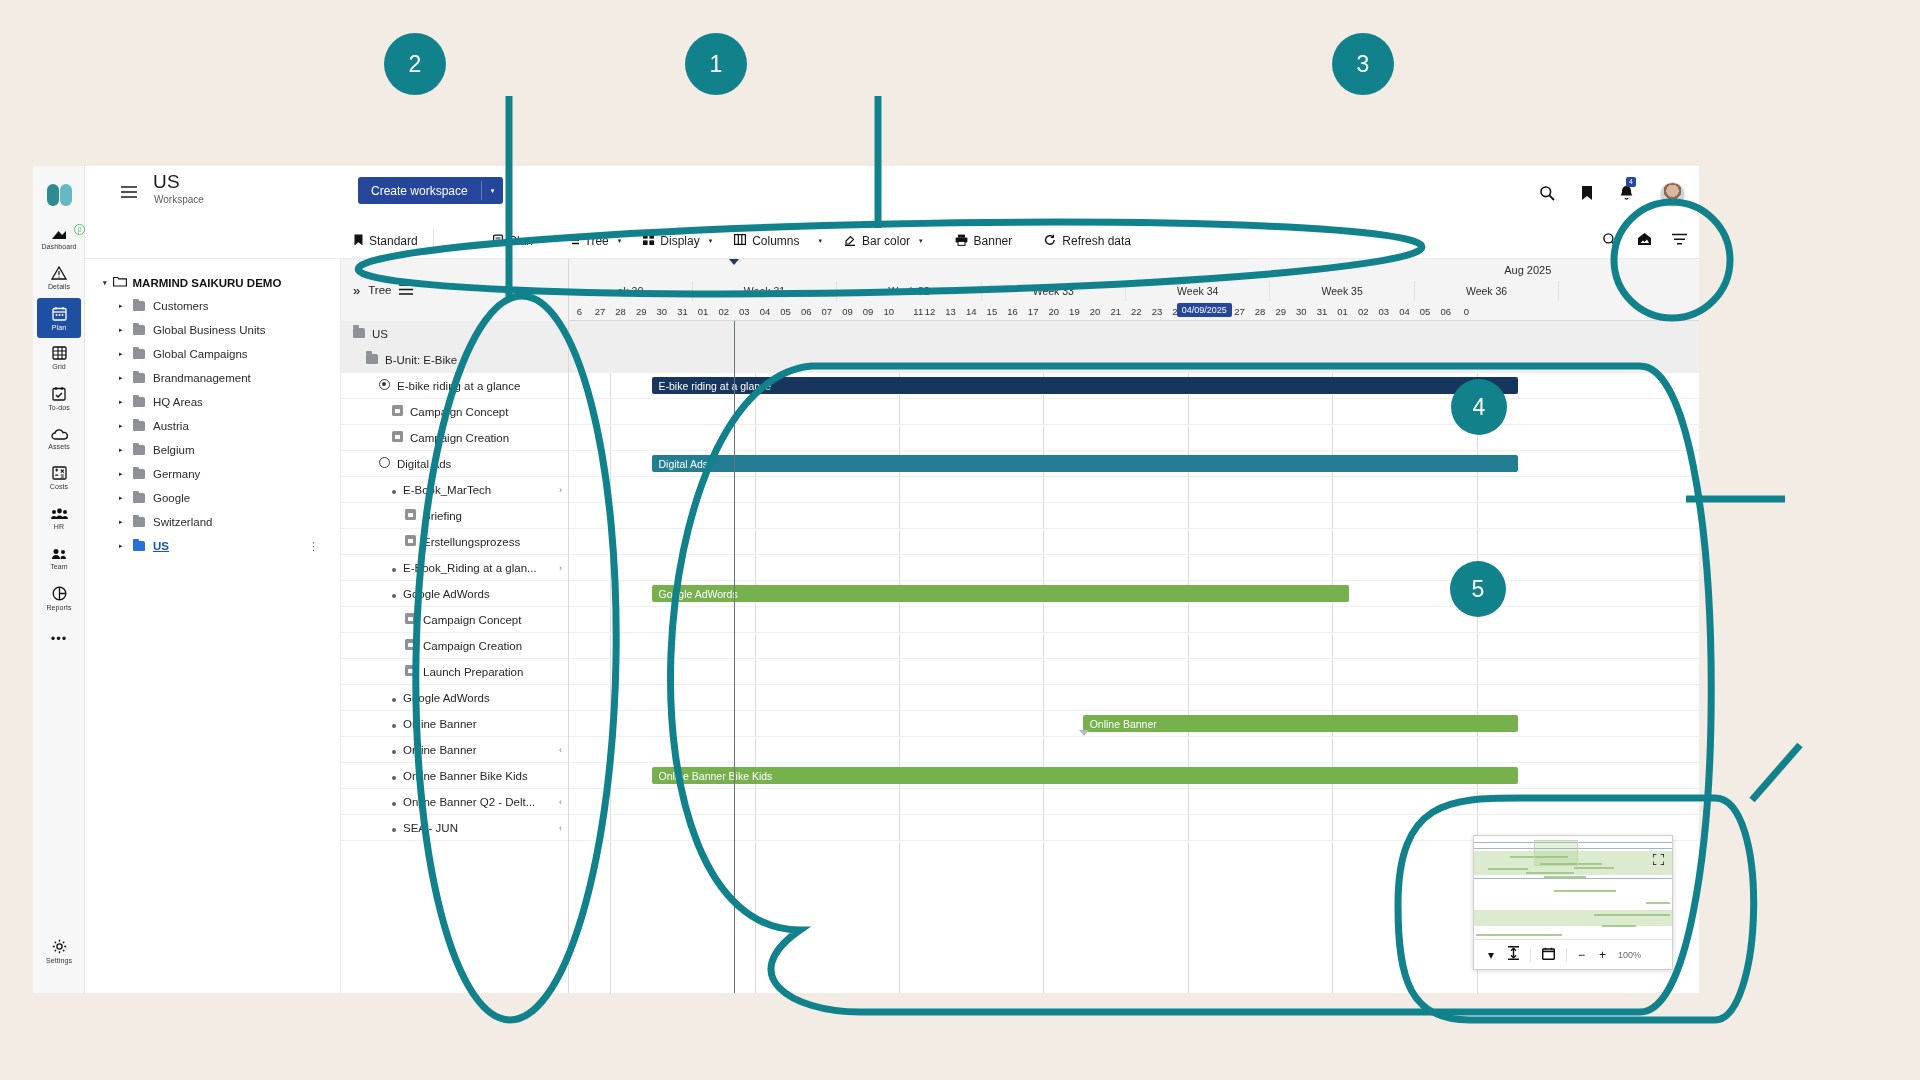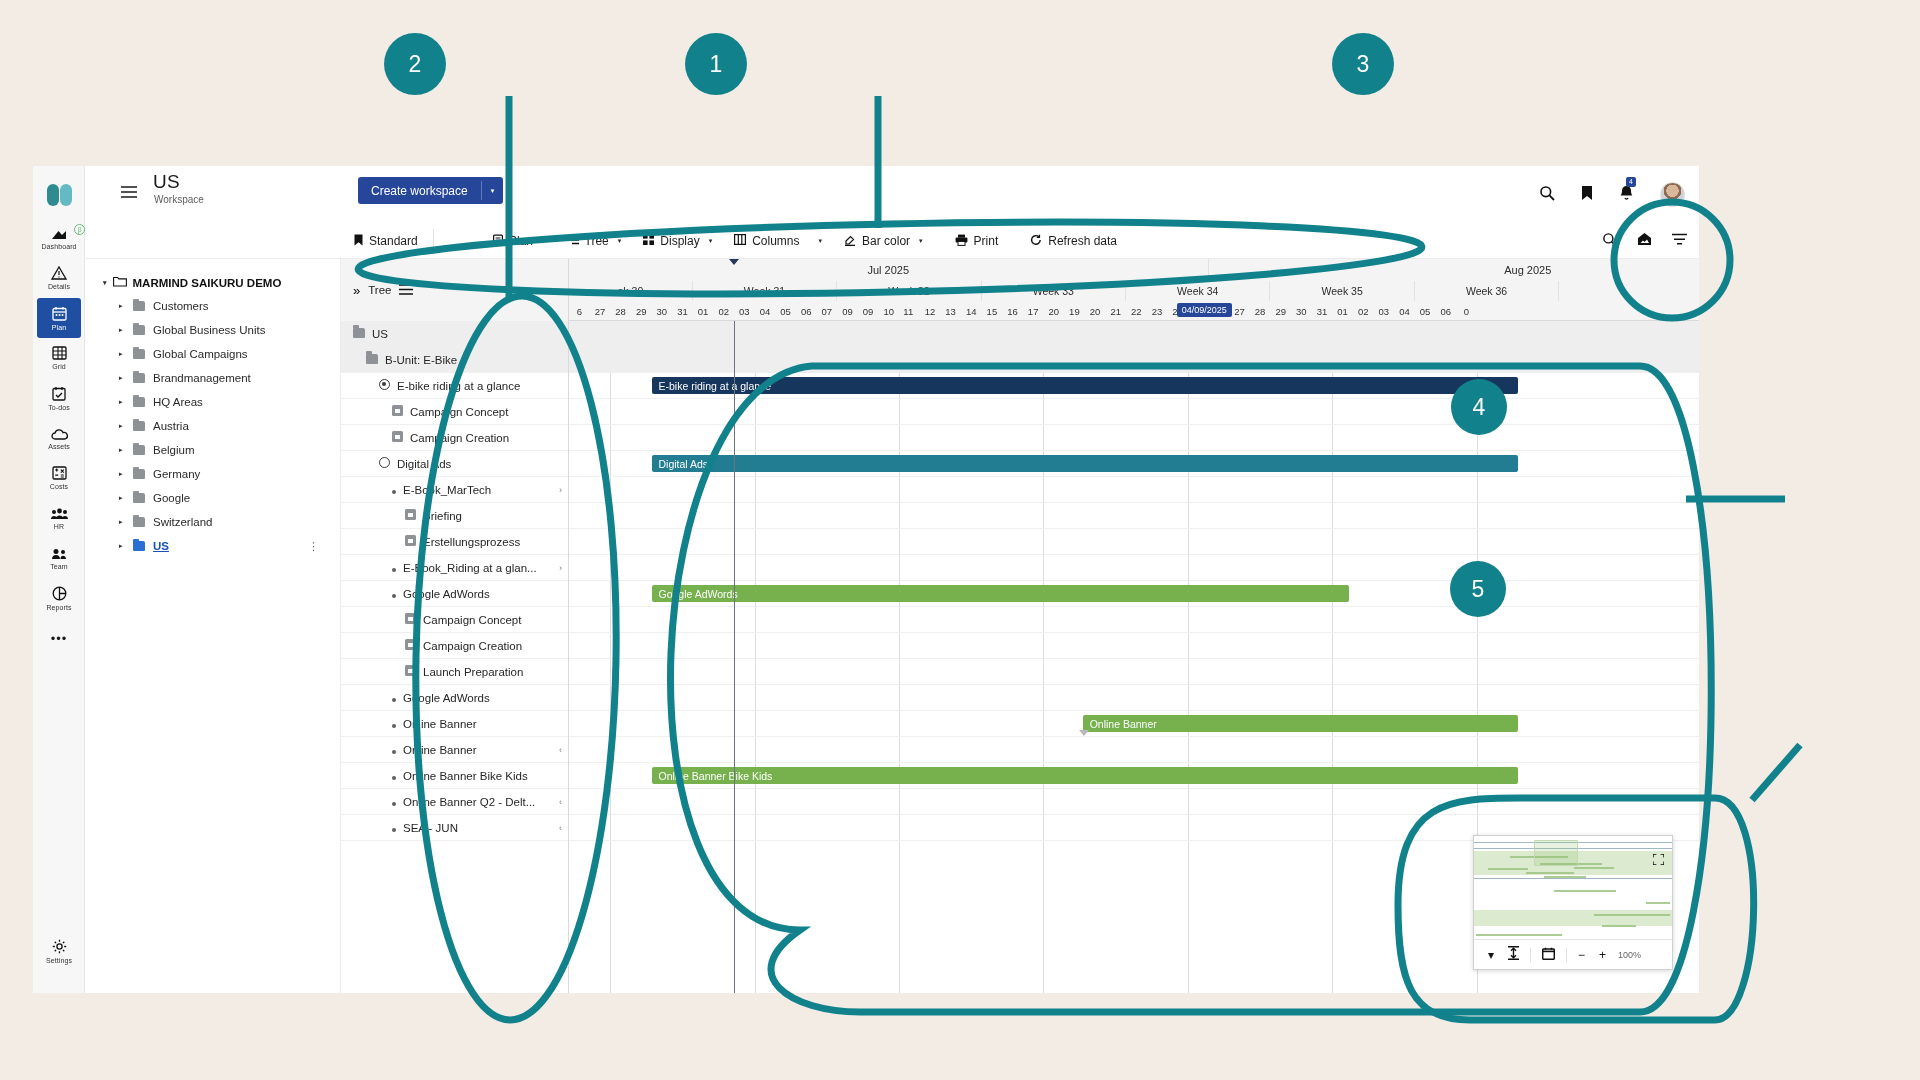--- a/index.html
+++ b/index.html
@@ -380,21 +380,21 @@
         <span class="car">▾</span>
       </div>
       <div class="tb-item" style="margin-left:10px">
         <span class="ic">
           <svg width="13" height="12" viewBox="0 0 13 12">
               <rect x="3" y=".6" width="7" height="3" fill="#111"></rect>
               <rect x=".6" y="3.6" width="11.8" height="5" rx="1" fill="#111"></rect>
               <rect x="3" y="7.4" width="7" height="4" fill="#fff" stroke="#111" stroke-width="1"></rect>
             </svg>
         </span>
-        <span>Print</span>
+        <span>Banner</span>
       </div>
       <div class="tb-item" style="margin-left:10px">
         <span class="ic">
           <svg width="12" height="12" viewBox="0 0 12 12">
               <path d="M10.2 6a4.3 4.3 0 11-1.4-3.2" fill="none" stroke="#111" stroke-width="1.4"></path>
               <path d="M9.4.8v2.6H6.8" fill="none" stroke="#111" stroke-width="1.4"></path>
             </svg>
         </span>
         <span>Refresh data</span>
       </div>
@@ -496,21 +496,20 @@
       <div class="g-tree-h">
         <span style="font-size:13px;">»</span>
         <span class="lbl">Tree</span>
         <span>
           <svg width="14" height="11" viewBox="0 0 14 11">
               <path d="M0 1h14M0 5.5h14M0 10h14" stroke="#111" stroke-width="1.6"></path>
             </svg>
         </span>
       </div>
       <div class="g-month-row" id="g-months">
-          <div class="g-month" style="left: 0px; width: 639.53px;">Jul 2025</div>
           <div class="g-month" style="left: 639.53px; width: 639.53px;">Aug 2025</div>
         </div>
       <div class="g-week-row" id="g-weeks">
           <div class="g-week" style="left: 0px; width: 123.78px;">ek 30</div>
           <div class="g-week" style="left: 123.78px; width: 144.41px;">Week 31</div>
           <div class="g-week" style="left: 268.19px; width: 144.41px;">Week 32</div>
           <div class="g-week" style="left: 412.6px; width: 144.41px;">Week 33</div>
           <div class="g-week" style="left: 557.01px; width: 144.41px;">Week 34</div>
           <div class="g-week" style="left: 701.42px; width: 144.41px;">Week 35</div>
           <div class="g-week" style="left: 845.83px; width: 144.41px;">Week 36</div>
@@ -525,21 +524,21 @@
           <div class="g-day" style="left: 123.78px;">01</div>
           <div class="g-day" style="left: 144.41px;">02</div>
           <div class="g-day" style="left: 165.04px;">03</div>
           <div class="g-day" style="left: 185.67px;">04</div>
           <div class="g-day" style="left: 206.3px;">05</div>
           <div class="g-day" style="left: 226.93px;">06</div>
           <div class="g-day" style="left: 247.56px;">07</div>
           <div class="g-day" style="left: 268.19px;">09</div>
           <div class="g-day" style="left: 288.82px;">09</div>
           <div class="g-day" style="left: 309.45px;">10</div>
-          <div class="g-day" style="left: 329px;">11</div>
+          <div class="g-day" style="left: 339px;">11</div>
           <div class="g-day" style="left: 350.71px;">12</div>
           <div class="g-day" style="left: 371.34px;">13</div>
           <div class="g-day" style="left: 391.97px;">14</div>
           <div class="g-day" style="left: 412.6px;">15</div>
           <div class="g-day" style="left: 433.23px;">16</div>
           <div class="g-day" style="left: 453.86px;">17</div>
           <div class="g-day" style="left: 474.49px;">20</div>
           <div class="g-day" style="left: 495.12px;">19</div>
           <div class="g-day" style="left: 515.75px;">20</div>
           <div class="g-day" style="left: 536.38px; text-align: center;">21</div>

